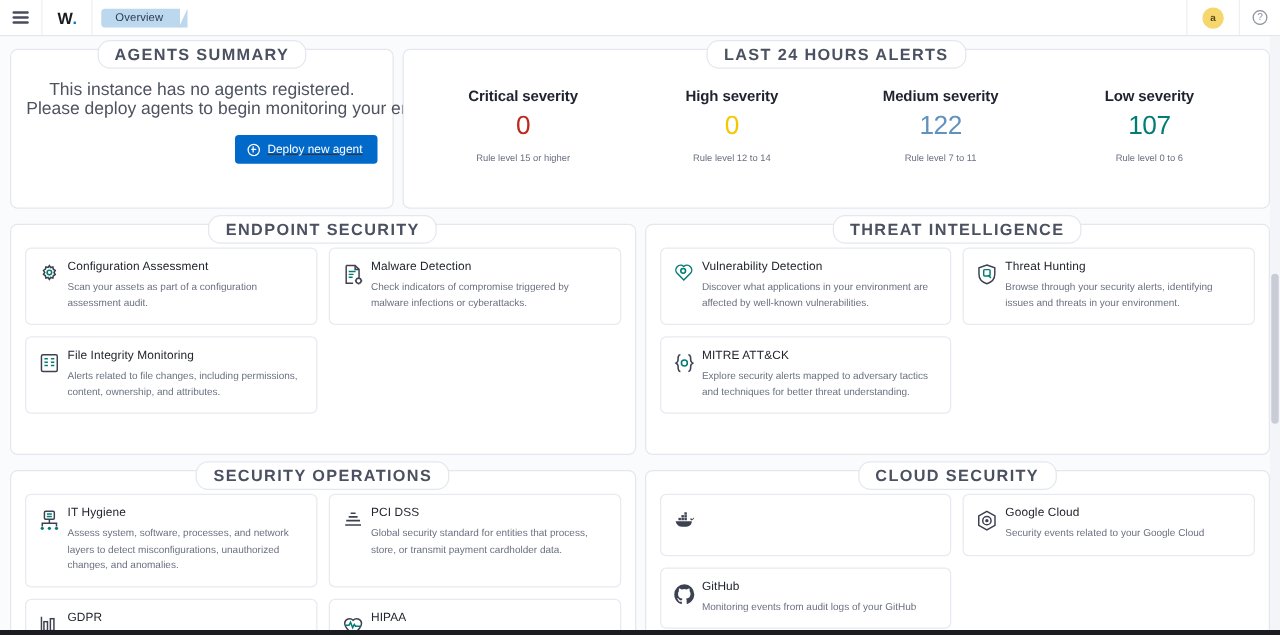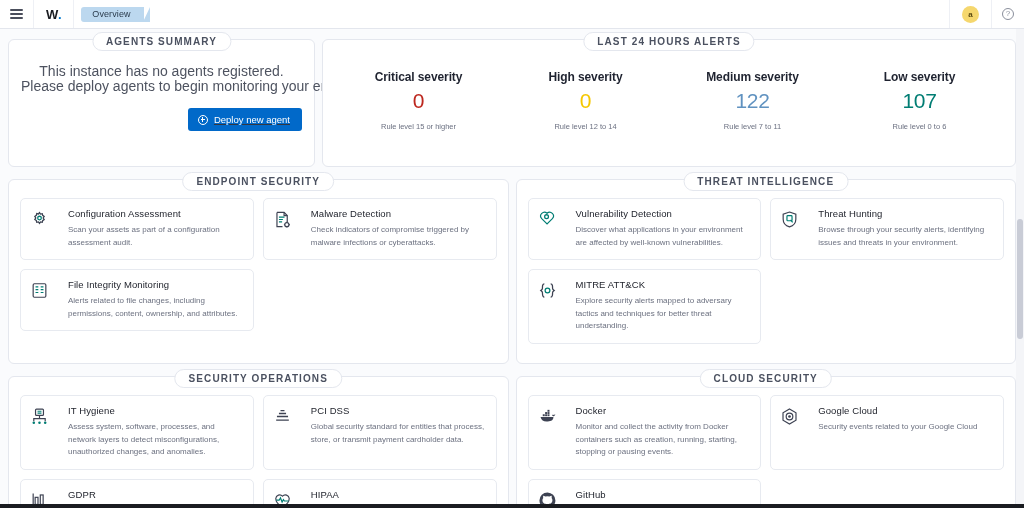--- a/index.html
+++ b/index.html
@@ -83,21 +83,21 @@
     position: relative;
     padding: 16px 12px 12px 12px;
   }
   .panel-title {
     position: absolute;
     top: -8px; left: 50%;
     transform: translateX(-50%);
     background: #ffffff;
     border: 1px solid #e4e7ee;
     border-radius: 10px;
-    font-size: 10px;
+    font-size: 13px;
     font-weight: bold;
     letter-spacing: 1.1px;
     color: #4b5160;
     padding: 3px 13px 2.5px 13px;
     white-space: nowrap;
   }
 
   .panel-agents { width: 307px; height: 128px; padding-top: 24px; }
   .panel-alerts { flex: 1; height: 128px; padding-top: 22px; }
 
@@ -143,21 +143,21 @@
   
   .panel-cat { flex: 1; padding: 18px 11px 11px 11px; }
   .cards { display: flex; flex-wrap: wrap; gap: 9px; }
   .card {
     width: calc(50% - 4.5px);
     border: 1px solid #e7eaf0;
     border-radius: 5px;
     background: #fff;
     padding: 9px 10px 10px 9px;
     display: flex;
-    gap: 19px;
+    gap: 5px;
   }
   .card-icon { flex: none; width: 19px; height: 19px; margin-top: 2px; }
   .card-icon svg { display: block; width: 19px; height: 19px; }
   .card-body { flex: 1; min-width: 0; }
   .card-title { font-size: 9.5px; color: #22252e; letter-spacing: .1px; }
   .card-desc {
     font-size: 8px; color: #6c7180;
     line-height: 12.5px;
     margin-top: 5px;
   }
@@ -421,24 +421,20 @@
                 <rect x="6" y="9.2" width="2.5" height="2.4"></rect>
                 <rect x="9" y="9.2" width="2.5" height="2.4"></rect>
                 <rect x="12" y="9.2" width="2.5" height="2.4"></rect>
                 <rect x="9" y="6.4" width="2.5" height="2.4"></rect>
                 <rect x="12" y="6.4" width="2.5" height="2.4"></rect>
                 <rect x="12" y="3.6" width="2.5" height="2.4"></rect>
                 <path d="M3.2 12.6h16.2c.3 2.2-1 4-2.8 4.8-1.5.7-3.6.9-5.9.9-3.8 0-6.6-1.6-7.5-5.7z"></path>
                 <path d="M17.6 10.4c.9-.7 1.9-.6 2.6.1.3-.9 1-1.3 1.7-1.3-.5 1.6-1.4 2.5-2.6 2.6z"></path>
               </svg>
             </div>
-            <div class="card-body">
-              <div class="card-title">Docker</div>
-              <div class="card-desc">Monitor and collect the activity from Docker containers such as creation, running, starting, stopping or pausing events.</div>
-            </div>
           </div>
           <div class="card">
             <div class="card-icon">
               <svg viewBox="0 0 24 24" fill="none" stroke="#3d4252" stroke-width="1.5">
                 <path d="M12 2.6l8.2 4.7v9.4L12 21.4 3.8 16.7V7.3z"></path>
                 <circle cx="12" cy="12" r="4.2"></circle>
                 <circle cx="12" cy="12" r="1.7" fill="#3d4252" stroke="none"></circle>
               </svg>
             </div>
             <div class="card-body">

